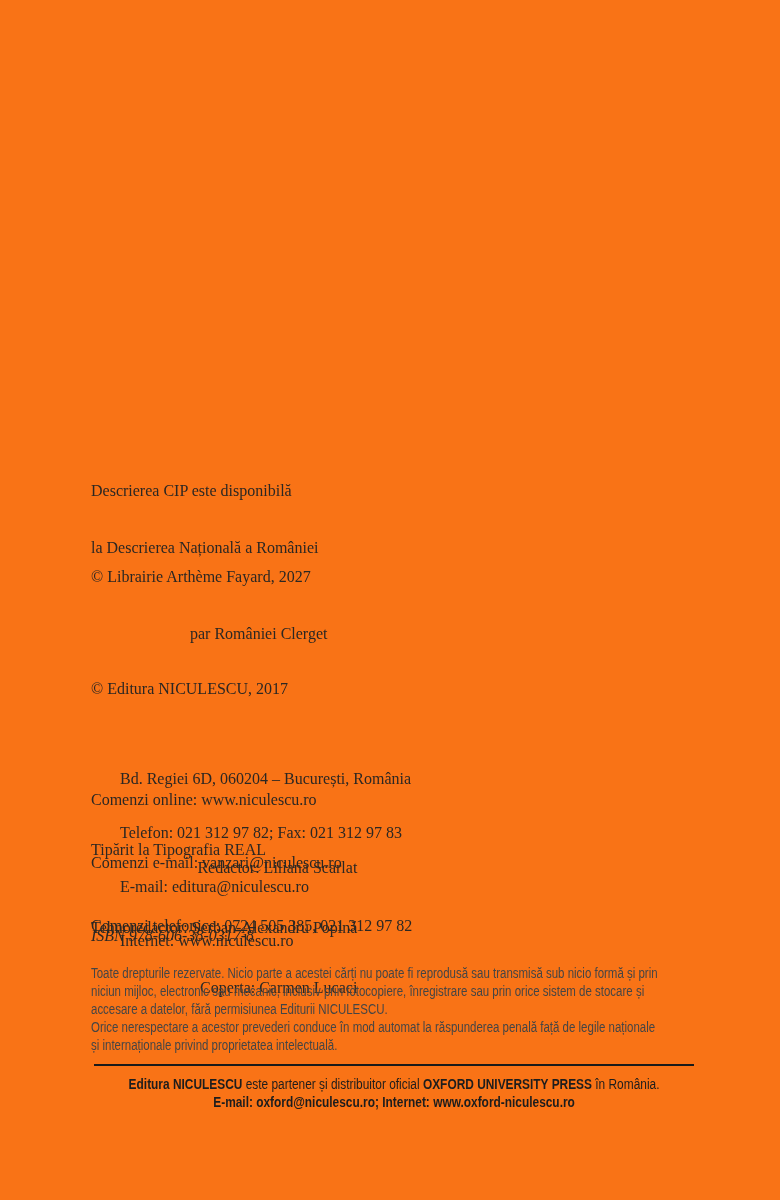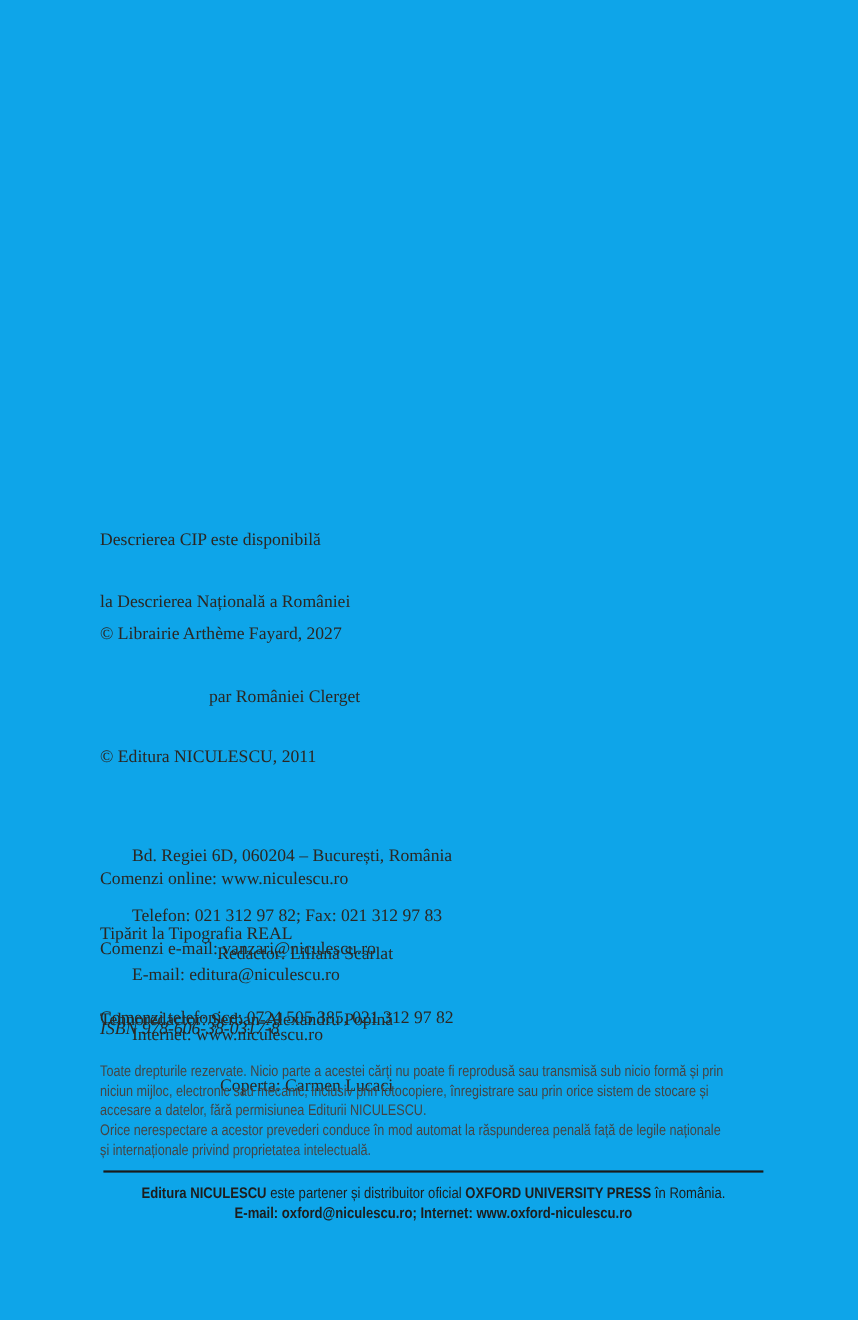--- a/index.html
+++ b/index.html
@@ -4,21 +4,21 @@
 <style>
   html, body {
     margin: 0;
     padding: 0;
     background: #ffffff;
   }
   .page {
     position: relative;
     width: 780px;
     height: 1200px;
-    background: #0ea5e9;
+    background: #f97316;
     overflow: hidden;
     font-family: "Liberation Serif", "DejaVu Serif", serif;
     color: #2b2723;
   }
   .block {
     position: absolute;
     left: 91px;
     font-size: 16px;
     line-height: 19px;
     white-space: pre-wrap;
@@ -83,21 +83,21 @@
     <div>Descrierea CIP este disponibilă</div>
     <div>la Descrierea Națională a României</div>
   </div>
 
   <div class="block fayard-block">
     <div>© Librairie Arthème Fayard, 2027</div>
     <div class="author-line">par României Clerget</div>
   </div>
 
   <div class="block publisher-block">
-    <div>© Editura NICULESCU, 2011</div>
+    <div>© Editura NICULESCU, 2017</div>
     <div class="address">
       <div>Bd. Regiei 6D, 060204 – București, România</div>
       <div>Telefon: 021 312 97 82; Fax: 021 312 97 83</div>
       <div>E-mail: editura@niculescu.ro</div>
       <div>Internet: www.niculescu.ro</div>
     </div>
   </div>
 
   <div class="block orders-block">
     <div>Comenzi online: www.niculescu.ro</div>

